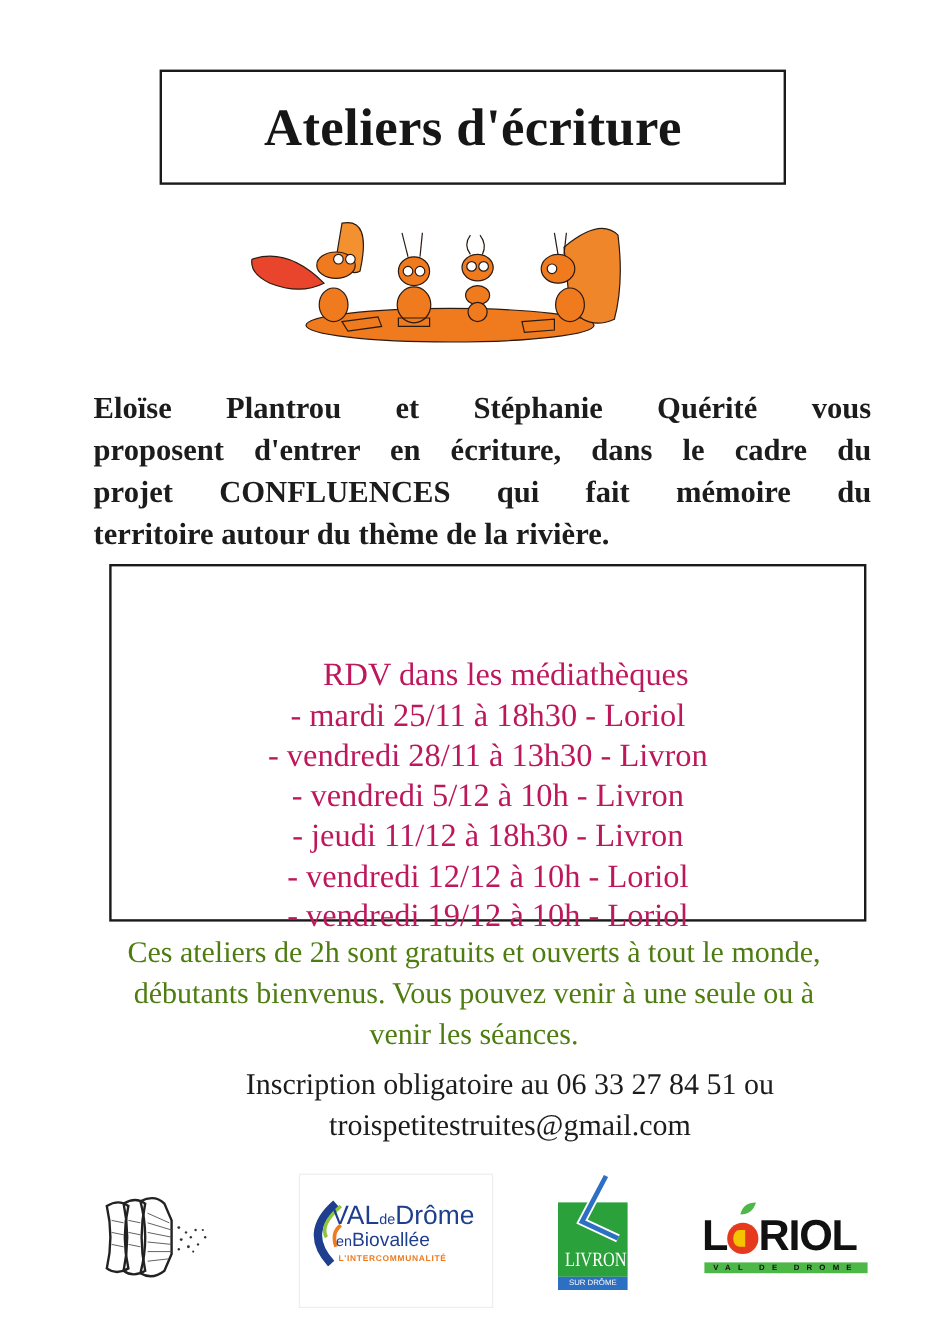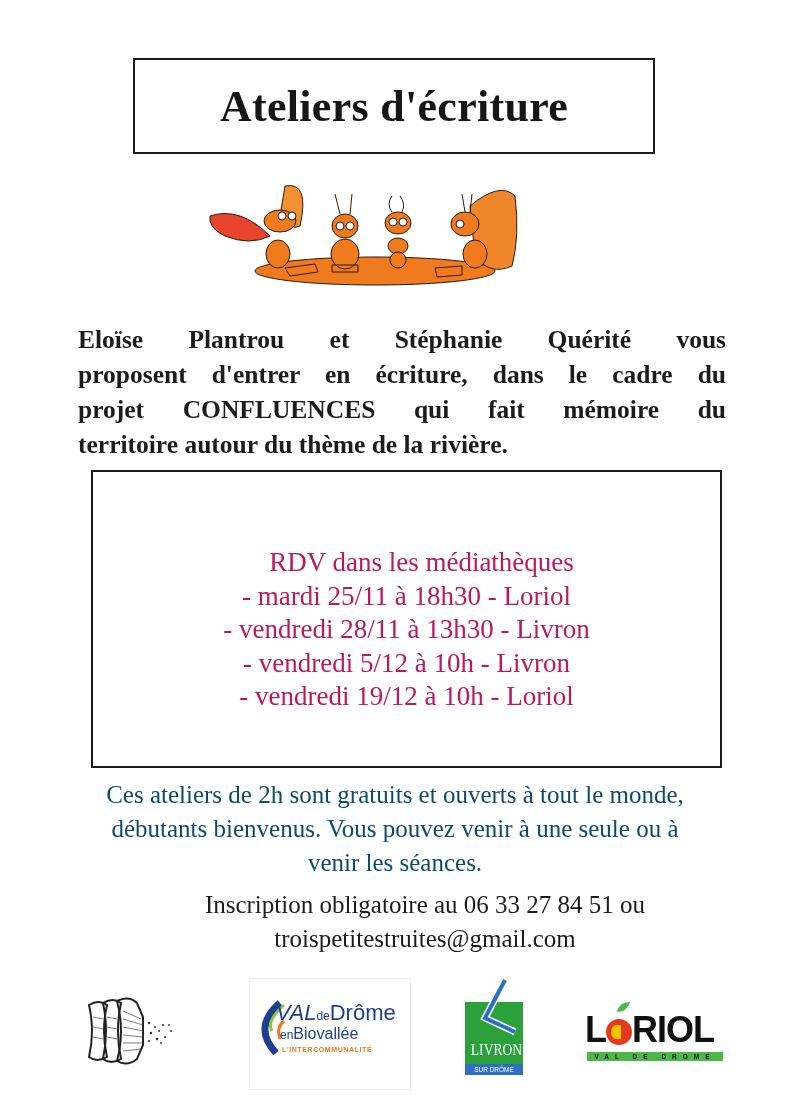--- a/index.html
+++ b/index.html
@@ -7,21 +7,21 @@
   .title-box{position:absolute;left:133px;top:58px;width:522px;height:96px;border:2px solid #1a1a1a;box-sizing:border-box;display:flex;align-items:center;justify-content:center;}
   .title-box h1{margin:16px;font-size:44px;font-weight:bold;letter-spacing:0.3px;color:#161616;}
   .illus{position:absolute;left:200px;top:176px;width:330px;height:124px;}
   .intro{position:absolute;left:78px;top:322px;width:648px;font-size:25.5px;line-height:35px;text-align:justify;color:#1c1c1c;}
   .intro span{display:block;text-align:justify;text-align-last:justify;font-weight:bold;}
   .intro span.last{text-align-last:left;}
   .rdv-box{position:absolute;left:91px;top:470px;width:631px;height:298px;border:2px solid #1a1a1a;box-sizing:border-box;}
   .rdv-inner{position:absolute;left:0;right:0;top:38px;text-align:center;font-weight:normal;font-size:27px;line-height:33.5px;color:#be185d;margin-top:36px;}
   .rdv-inner div{white-space:nowrap;}
   .rdv-inner .hdr{padding-left:30px;}
-  .info{position:absolute;left:30px;top:778px;width:730px;text-align:center;font-size:25px;line-height:34px;color:#0c4a6e;}
+  .info{position:absolute;left:30px;top:778px;width:730px;text-align:center;font-size:25px;line-height:34px;color:#4d7c0f;}
   .contact{position:absolute;left:30px;top:888px;width:790px;text-align:center;font-size:25px;line-height:34px;color:#1c1c1c;}
   .logos{position:absolute;left:0;top:975px;width:787px;height:115px;}
   .logo{position:absolute;}
 </style>
 </head>
 <body>
 
 <div class="title-box">
   <h1>Ateliers d'écriture</h1>
 </div>
@@ -71,20 +71,22 @@
   <span>projet CONFLUENCES qui fait mémoire du</span>
   <span class="last">territoire autour du thème de la rivière.</span>
 </div>
 
 <div class="rdv-box">
   <div class="rdv-inner">
     <div class="hdr">RDV dans les médiathèques</div>
     <div>- mardi 25/11 à 18h30 - Loriol</div>
     <div>- vendredi 28/11 à 13h30 - Livron</div>
     <div>- vendredi 5/12 à 10h - Livron</div>
+    <div>- jeudi 11/12 à 18h30 - Livron</div>
+    <div>- vendredi 12/12 à 10h - Loriol</div>
     <div>- vendredi 19/12 à 10h - Loriol</div>
   </div>
 </div>
 
 <div class="info">
   <div>Ces ateliers de 2h sont gratuits et ouverts à tout le monde,</div>
   <div>débutants bienvenus. Vous pouvez venir à une seule ou à</div>
   <div>venir les séances.</div>
 </div>
 
@@ -128,21 +130,21 @@
     </g>
   </svg>
 
   <div class="logo" style="left:249px;top:3px;width:160px;height:110px;border:1px solid #eeeeee;background:#fff;">
     <svg style="position:absolute;left:0;top:20px;" width="36" height="56" viewBox="0 0 36 56">
       <path d="M30 4 Q2 28 26 54" fill="none" stroke="#1e3f8f" stroke-width="7"></path>
       <path d="M34 6 Q16 22 22 32" fill="none" stroke="#8cc63f" stroke-width="3"></path>
       <path d="M34 22 Q26 28 30 40" fill="none" stroke="#f07a1e" stroke-width="3"></path>
     </svg>
     <div style="position:absolute;left:26px;top:23px;font-family:'Liberation Sans',sans-serif;color:#1e3f8f;white-space:nowrap;line-height:22px;">
-      <span style="font-size:22px;font-style:italic;">VAL</span><span style="font-size:12px;">de</span><span style="font-size:22px;">Drôme</span>
+      <span style="font-size:22px;">VAL</span><span style="font-size:12px;">de</span><span style="font-size:22px;">Drôme</span>
     </div>
     <div style="position:absolute;left:30px;top:44px;font-family:'Liberation Sans',sans-serif;color:#1e3f8f;white-space:nowrap;line-height:22px;">
       <span style="font-size:12px;">en</span><span style="font-size:16px;">Biovallée</span>
     </div>
     <div style="position:absolute;left:32px;top:67px;font-family:'Liberation Sans',sans-serif;font-size:7px;font-weight:bold;color:#f07a1e;letter-spacing:0.6px;white-space:nowrap;">L'INTERCOMMUNALITÉ</div>
   </div>
 
   <div class="logo" style="left:465px;top:27px;width:58px;height:75px;">
     <div style="position:absolute;left:0;top:0;width:58px;height:62px;background:#2aa13b;"></div>
     <svg style="position:absolute;left:10px;top:-24px;" width="48" height="60" viewBox="0 0 48 60">

